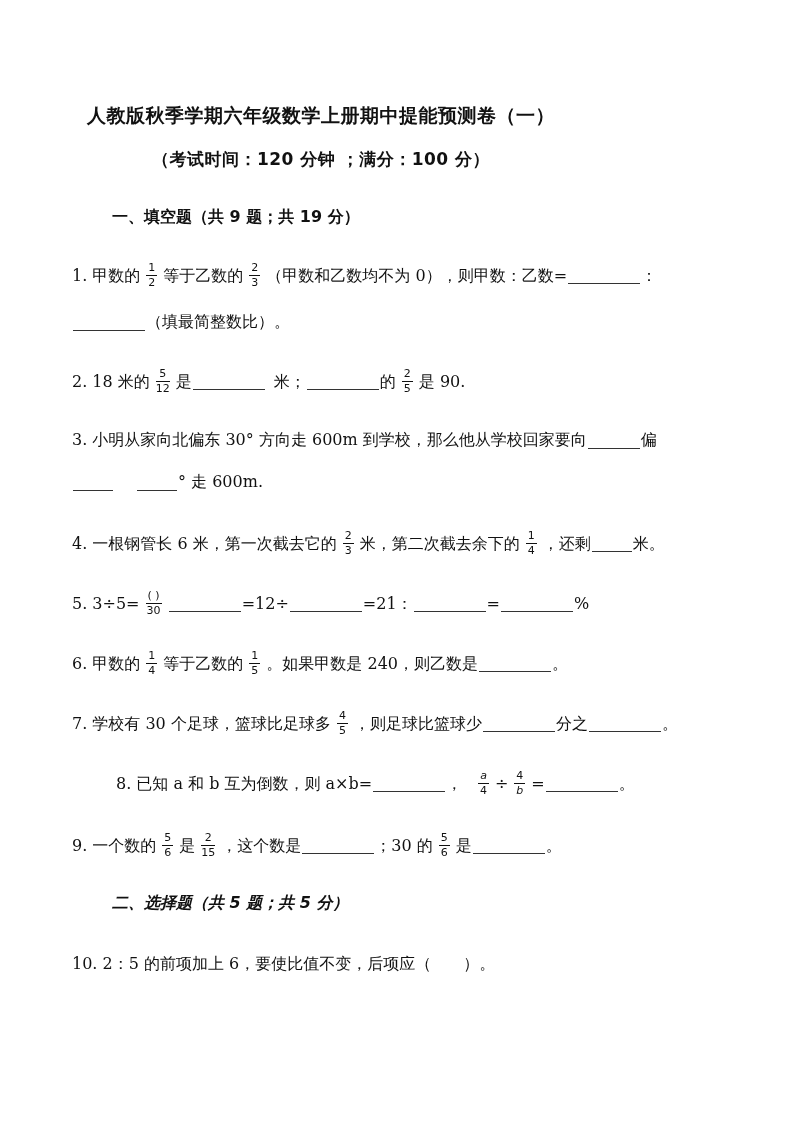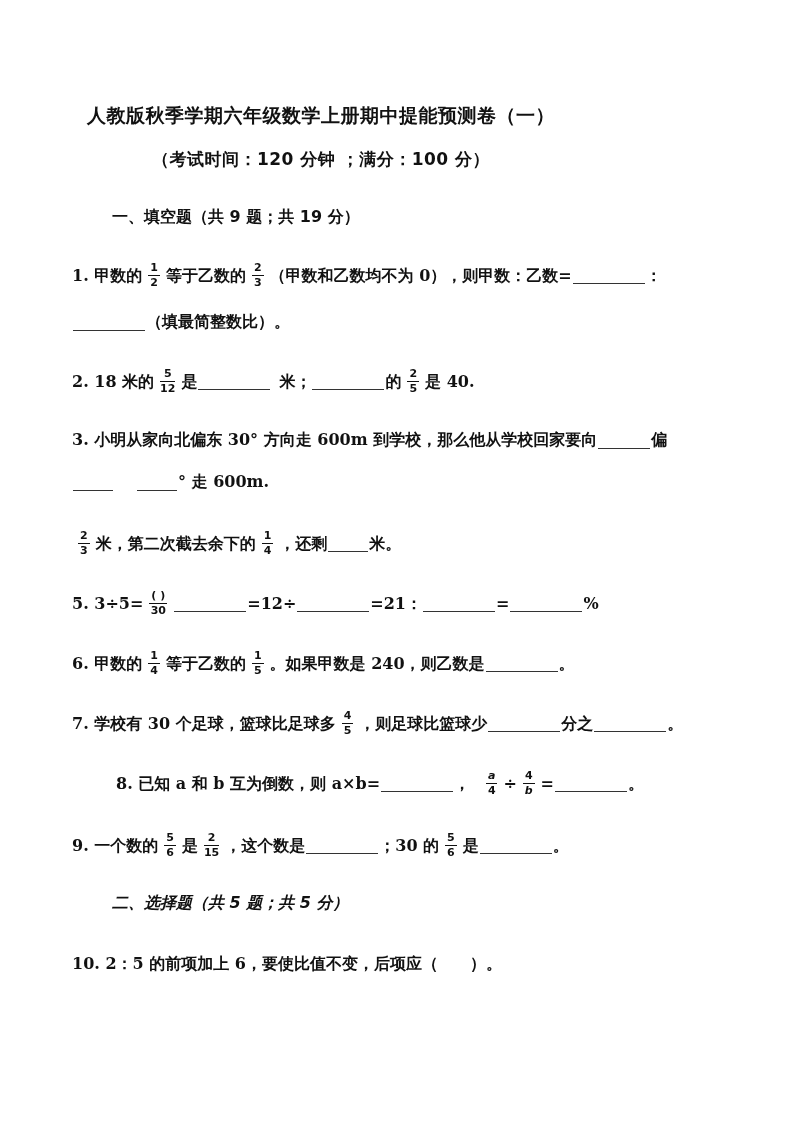--- a/index.html
+++ b/index.html
@@ -14,21 +14,21 @@
       font-weight: bold; font-size: 19px; letter-spacing: 0.5px;
     }
     .section {
       position: absolute; left: 72px;
       font-family: "DejaVu Sans", "Liberation Sans", sans-serif;
       font-weight: bold; font-size: 16px; margin-left: 40px;
     }
     .line {
       position: absolute; left: 72px; right: 60px;
       font-size: 16px; white-space: nowrap; line-height: 24px;
-      display: flex; align-items: center; font-weight: bold;
+      display: flex; align-items: center;
     }
     .frac {
       display: inline-flex; flex-direction: column; align-items: center;
       font-size: 11px; line-height: 12px; margin: 0 6px; vertical-align: middle;
       font-family: "DejaVu Sans", "Liberation Sans", sans-serif;
     }
     .frac .num { padding: 0 2px; }
     .frac .bar { width: 100%; border-top: 1px solid #111; margin: 1px 0; }
     .frac .it { font-style: italic; }
     .blank {
@@ -78,36 +78,37 @@
   <span>是</span>
   <span class="blank b70"></span>
   <span style="margin-left:8px;">米；</span>
   <span class="blank b70"></span>
   <span>的</span>
   <span class="frac">
       <span class="num">2</span>
       <span class="bar"></span>
       <span>5</span>
     </span>
-  <span>是 40.</span>
+  <span>是 90.</span>
 </div>
 
 <div class="line" style="top:428px;">
   <span>3. 小明从家向北偏东 30° 方向走 600m 到学校，那么他从学校回家要向</span>
   <span class="blank b50"></span>
   <span>偏</span>
 </div>
 <div class="line" style="top:470px;">
   <span class="blank b40"></span>
   <span class="gap"></span>
   <span class="blank b40"></span>
   <span>°  走 600m.</span>
 </div>
 
 <div class="line" style="top:530px;">
+  <span>4. 一根钢管长 6 米，第一次截去它的</span>
   <span class="frac">
       <span class="num">2</span>
       <span class="bar"></span>
       <span>3</span>
     </span>
   <span>米，第二次截去余下的</span>
   <span class="frac">
       <span class="num">1</span>
       <span class="bar"></span>
       <span>4</span>

